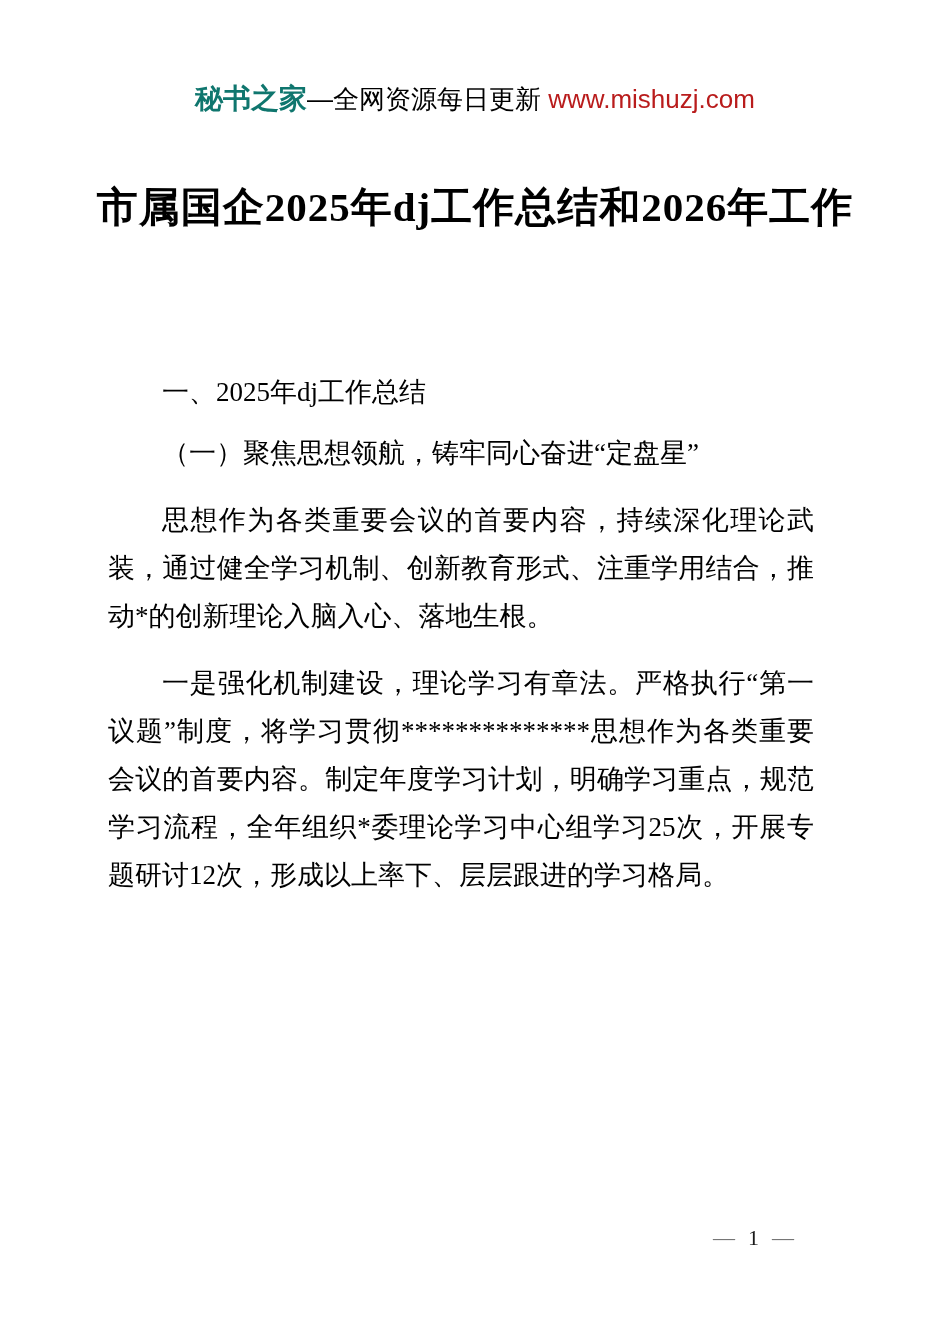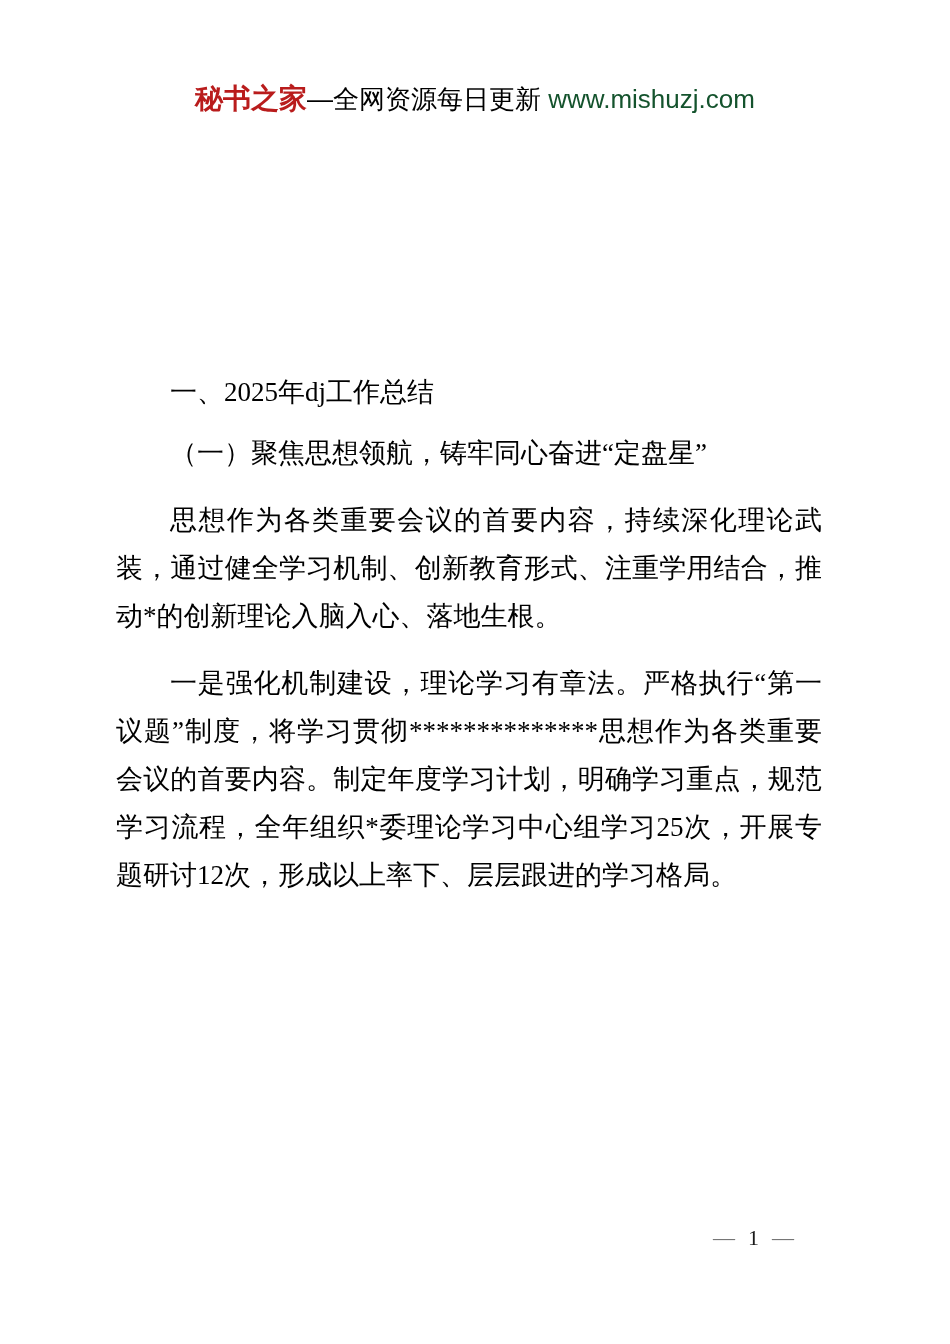--- a/index.html
+++ b/index.html
@@ -39,21 +39,21 @@
     font-weight: bold;
     font-size: 41px;
     line-height: 71px;
     letter-spacing: 1px;
   }
   .doc-title .title-line { display: block; }
   
   .content {
     position: absolute;
     top: 368px;
-    left: 116px;
+    left: 108px;
     width: 706px;
     font-size: 27px;
     line-height: 48px;
     
     font-family: "Liberation Serif", sans-serif;
     text-align: justify;
     text-justify: inter-character;
   }
   .content p {
     margin: 0;
@@ -74,24 +74,25 @@
   }
   .page-number .dash { color: #6e6e6e; }
   .page-number .num { color: #1a1a1a; margin: 0 13px; }
 </style>
 </head>
 <body>
 
 <div class="page">
 
   <div class="doc-header">
-    <span class="site-name" style="color: #b91c1c;">秘书之家</span><span class="tagline">—全网资源每日更新 </span><span class="site-url" style="color: #14532d;">www.mishuzj.com</span>
+    <span class="site-name" style="color: #0f766e;">秘书之家</span><span class="tagline">—全网资源每日更新 </span><span class="site-url" style="color: #b91c1c;">www.mishuzj.com</span>
   </div>
 
   <h1 class="doc-title">
+    <span class="title-line">市属国企2025年dj工作总结和2026年工作</span>
   </h1>
 
   <div class="content">
     <p class="section-heading">一、2025年dj工作总结</p>
     <p class="sub-heading">（一）聚焦思想领航，铸牢同心奋进“定盘星”</p>
     <p class="para">思想作为各类重要会议的首要内容，持续深化理论武装，通过健全学习机制、创新教育形式、注重学用结合，推动*的创新理论入脑入心、落地生根。</p>
     <p class="para"><b>一是</b><span>强化机制建设，理论学习有章法。严格执行“</span><b>第一</b><span>议题”制度，将学习贯彻**************思想作为各类重要会议的首要内容。制定年度学习计划，明确学习重点，规范学习流程，全年组织*委理论学习中心组学习25次，开展专题研讨12次，形成以上率下、层层跟进的学习格局。</span></p>
   </div>
 
   <div class="page-number">

